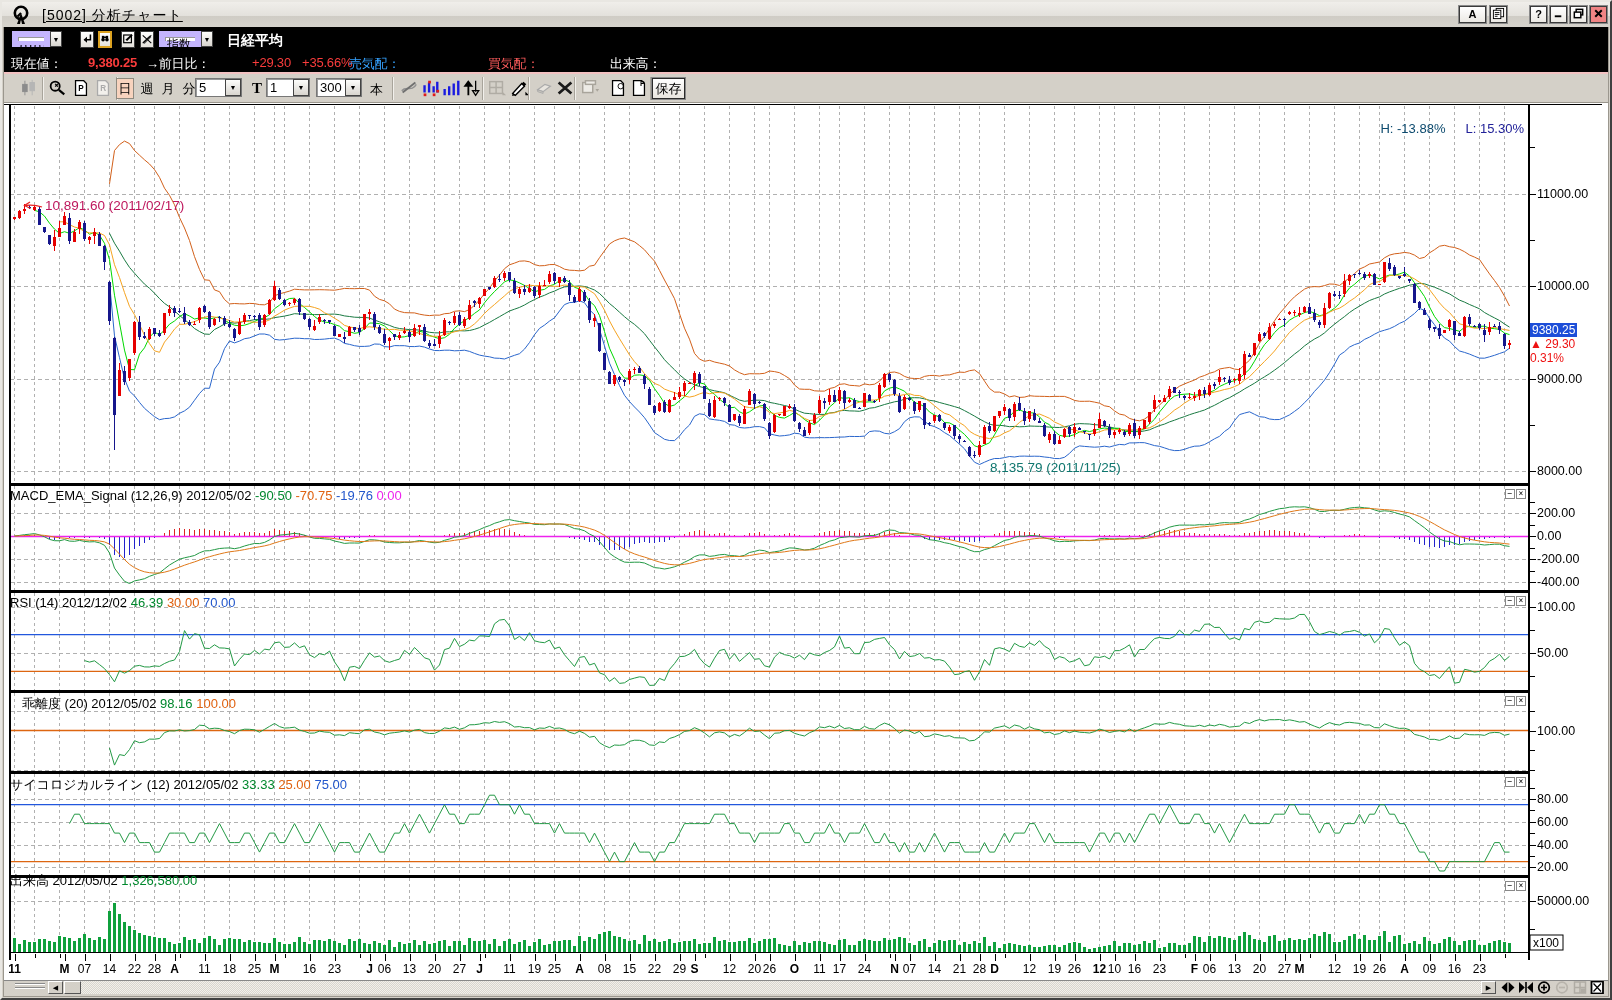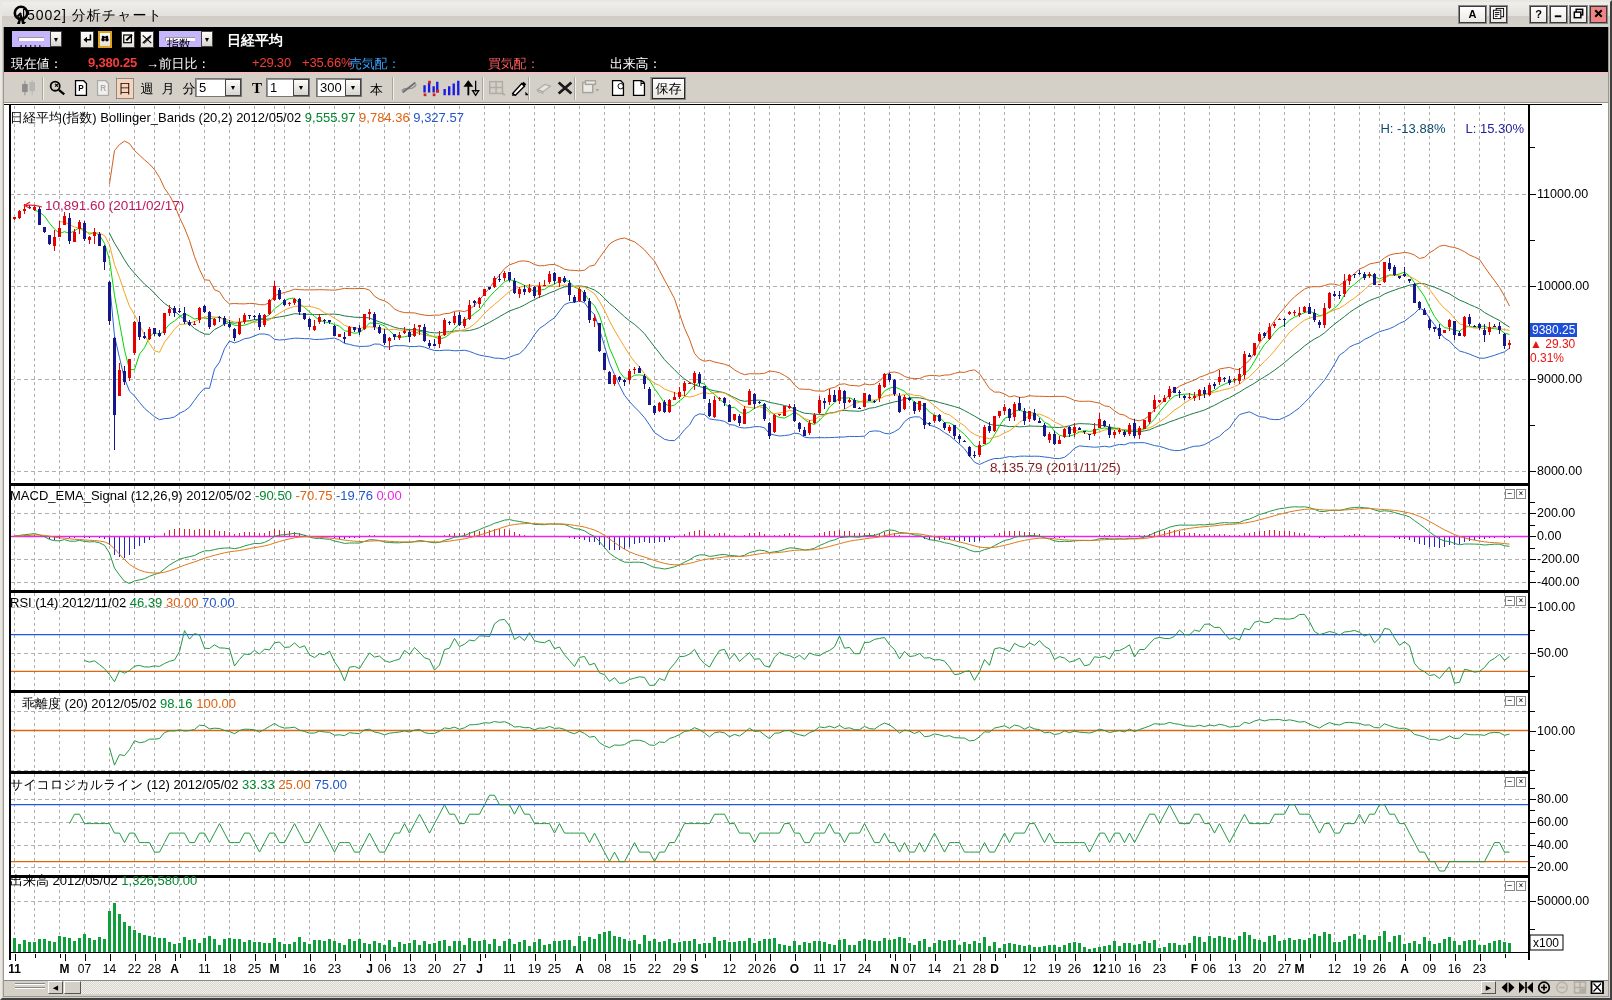--- a/index.html
+++ b/index.html
@@ -8,21 +8,21 @@
 #win { position:absolute; left:0; top:0; width:1612px; height:1000px;
   background:#d4d0c8;
   border-top:2px solid #e9e7e2; border-left:2px solid #e9e7e2;
   border-right:2px solid #404040; border-bottom:2px solid #404040; }
 #win-inner { position:absolute; left:1px; top:0; right:1px; bottom:1px; border:1px solid #9b978e; border-top:none; }
 
 
 #titlebar { position:absolute; left:0; top:0; width:100%; height:25px;
   background:linear-gradient(#f0eeea 0%, #e3e1dc 55%, #cfccc5 56%, #d6d3cc 100%); }
 #title-logo { position:absolute; left:9px; top:3px; width:20px; height:20px; }
-#title-text { position:absolute; left:20px; top:5px; font-size:14px; color:#000; letter-spacing:1px; }
+#title-text { position:absolute; left:40px; top:5px; font-size:14px; color:#000; letter-spacing:1px;text-decoration:underline; }
 .tbtn { position:absolute; top:4px; height:17px; background:linear-gradient(#ffffff,#ece9e4);
   border:1px solid #3a3a3a; outline:1px solid #8a8a8a; outline-offset:0px;
   font-size:11px; font-weight:bold; color:#000; text-align:center; line-height:15px; padding:0; }
 #btn-font { left:1457px; width:27px; }
 #btn-copy { left:1488px; width:17px; }
 #btn-help { left:1528px; width:17px; }
 #btn-min  { left:1548px; width:17px; }
 #btn-restore { left:1568px; width:17px; }
 #btn-close { left:1588px; width:17px; background:#f08484; }
 
@@ -75,21 +75,21 @@
 .legend { position:absolute; font-size:13px; white-space:pre; color:#000; z-index:5; }
 .lg-green { color:#00882d; } .lg-orange { color:#e06210; } .lg-blue { color:#2257cc; } .lg-magenta { color:#ee22ee; }
 #legend-main { left:8px; top:6px; }
 #legend-macd { left:8px; top:385px; }
 #legend-rsi { left:8px; top:492px; }
 #legend-kairi { left:20px; top:592px; }
 #legend-psy { left:8px; top:673px; }
 #legend-vol { left:8px; top:769px; }
 .ann { position:absolute; font-size:13.5px; white-space:pre; z-index:4; }
 #ann-high { left:21px; top:95px; color:#be185d; }
-#ann-low { left:988px; top:357px; color:#7f1d1d; }
+#ann-low { left:988px; top:357px; color:#0f766e; }
 #hl-ind { position:absolute; right:90px; top:18px; font-size:13px; z-index:4; }
 #hl-ind .h { color:#0c4a6e; } #hl-ind .l { color:#222299; margin-left:20px; }
 #price-tag { position:absolute; left:1528px; top:220px; z-index:6; font-size:12px; }
 #price-tag .px { background:#1d4ed8; color:#fff; padding:0 2px; display:inline-block; height:14px; line-height:14px; }
 #price-tag .df, #price-tag .pc { color:#ee1111; line-height:13px; }
 .pane-btns { position:absolute; z-index:6; }
 .pbtn { width:10px; height:10px; font-size:8px; line-height:8px; text-align:center; padding:0;
   background:#fff; border:1px solid #888; color:#000; display:inline-block; vertical-align:top; margin-left:1px; font-family:"DejaVu Sans Mono",monospace;}
 
 
@@ -438,23 +438,22 @@
           <text x="1297.5" y="971" font-size="12" text-anchor="middle" font-weight="bold" fill="#000">M</text>
           <text x="1332.5" y="971" font-size="12" text-anchor="middle" fill="#000">12</text>
           <text x="1357.5" y="971" font-size="12" text-anchor="middle" fill="#000">19</text>
           <text x="1377.5" y="971" font-size="12" text-anchor="middle" fill="#000">26</text>
           <text x="1402.5" y="971" font-size="12" text-anchor="middle" font-weight="bold" fill="#000">A</text>
           <text x="1427.5" y="971" font-size="12" text-anchor="middle" fill="#000">09</text>
           <text x="1452.5" y="971" font-size="12" text-anchor="middle" fill="#000">16</text>
           <text x="1477.5" y="971" font-size="12" text-anchor="middle" fill="#000">23</text>
         </g>
       </svg>
-   <div class="legend" id="legend-main"><span>日経平均(指数) Bollinger_Bands (20,2) 2012/05/02</span> <span class="lg-green">9,555.97</span> <span class="lg-orange">9,784.36</span> <span class="lg-blue">9,327.57</span></div>
    <div class="legend" id="legend-macd"><span>MACD_EMA_Signal (12,26,9) 2012/05/02</span> <span class="lg-green">-90.50</span> <span class="lg-orange">-70.75</span> <span class="lg-blue">-19.76</span> <span class="lg-magenta">0.00</span></div>
-   <div class="legend" id="legend-rsi"><span>RSI (14) 2012/11/02</span> <span class="lg-green">46.39</span> <span class="lg-orange">30.00</span> <span class="lg-blue">70.00</span></div>
+   <div class="legend" id="legend-rsi"><span>RSI (14) 2012/12/02</span> <span class="lg-green">46.39</span> <span class="lg-orange">30.00</span> <span class="lg-blue">70.00</span></div>
    <div class="legend" id="legend-kairi"><span>乖離度 (20) 2012/05/02</span> <span class="lg-green">98.16</span> <span class="lg-orange">100.00</span></div>
    <div class="legend" id="legend-psy"><span>サイコロジカルライン (12) 2012/05/02</span> <span class="lg-green">33.33</span> <span class="lg-orange">25.00</span> <span class="lg-blue">75.00</span></div>
    <div class="legend" id="legend-vol"><span>出来高 2012/05/02</span> <span class="lg-green">1,326,580.00</span></div>
    <div class="ann" id="ann-high"><svg width="20" height="9" viewBox="0 0 20 9" style="margin-right:2px">
           <path d="M19 6 C12 3.5 8 3.5 1.5 4.5" fill="none" stroke="#e82222" stroke-width="1.3"></path>
           <path d="M7 1 L1.5 4.5 L7.5 7.5" fill="none" stroke="#e82222" stroke-width="1.3"></path>
         </svg><span>10,891.60 (2011/02/17)</span></div>
    <div class="ann" id="ann-low"><span>8,135.79 (2011/11/25)</span></div>
    <div id="hl-ind"><span class="h">H: -13.88%</span><span class="l">L: 15.30%</span></div>
    <div id="price-tag">

